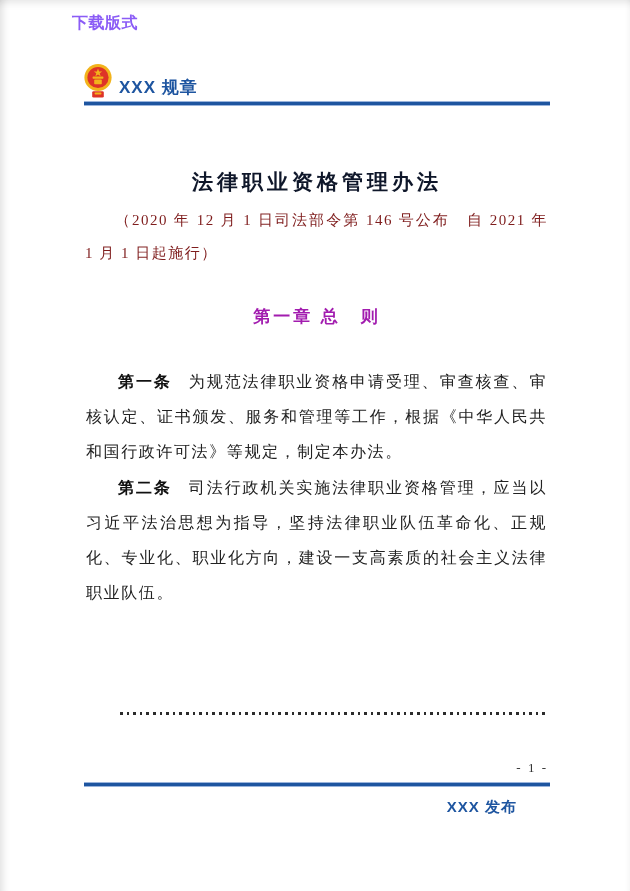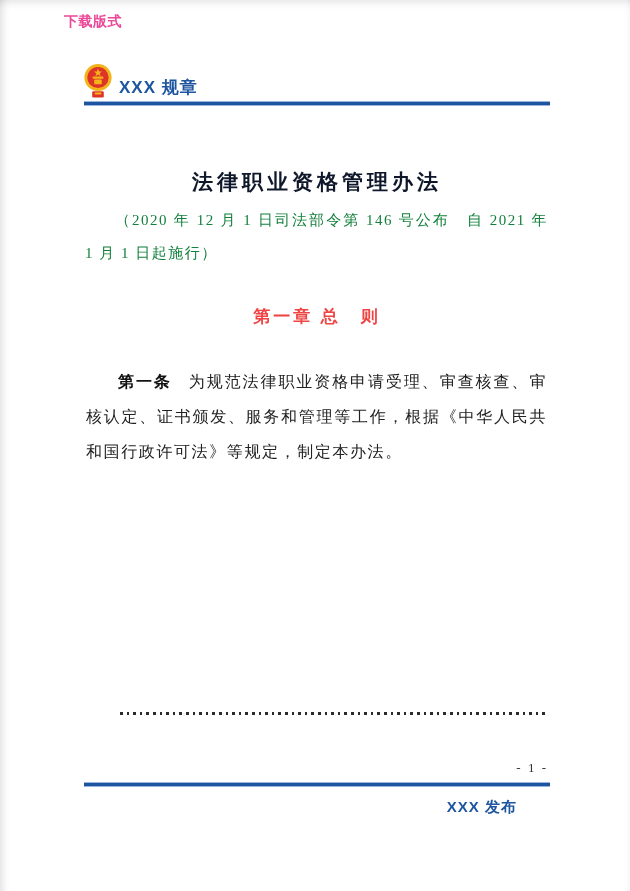--- a/index.html
+++ b/index.html
@@ -18,23 +18,23 @@
   }
   .page{
     position:absolute;inset:0;
     background:#fff;
     box-shadow:
       inset 10px 0 8px -8px rgba(0,0,0,.14),
       inset 0 10px 8px -8px rgba(0,0,0,.12),
       inset -6px 0 6px -6px rgba(0,0,0,.07);
   }
   .top-label{
-    position:absolute;left:64px;top:13px;
-    font-size:14px;font-weight:bold;letter-spacing:.5px;
-    color:#ec4899;cursor:pointer;
+    position:absolute;left:72px;top:13px;
+    font-size:16px;font-weight:bold;letter-spacing:.5px;
+    color:#8b5cf6;cursor:pointer;
   }
   .header{
     position:absolute;left:84px;top:61px;
     display:flex;align-items:flex-end;gap:7px;height:38px;
   }
   .emblem{width:28px;height:37px;display:inline-block;flex:0 0 auto;}
   .agency{
     font-family:"Liberation Sans","DejaVu Sans",sans-serif;
     font-size:17px;font-weight:bold;color:var(--accent-blue);
     letter-spacing:1px;white-space:nowrap;
@@ -47,27 +47,27 @@
   .header-rule{top:101px;}
   .footer-rule{top:782px;}
   .title{
     position:absolute;left:84px;right:80px;top:168px;margin:0;
     text-align:center;font-size:21px;font-weight:bold;
     letter-spacing:4px;color:#0f172a;
   }
   .promulgation{
     position:absolute;left:85px;top:204px;width:463px;margin:0;
     font-size:15px;line-height:33px;letter-spacing:1.5px;
-    text-indent:2em;text-align:justify;color:#15803d;
+    text-indent:2em;text-align:justify;color:#7f1d1d;
   }
   .chapter{
     position:absolute;left:84px;right:80px;top:305px;margin:0;
     text-align:center;
     font-family:"Liberation Sans","DejaVu Sans",sans-serif;
-    font-size:17px;font-weight:600;letter-spacing:3px;color:#ef4444;
+    font-size:17px;font-weight:600;letter-spacing:3px;color:#a21caf;
   }
   .body{
     position:absolute;left:85px;top:363px;width:463px;
     font-size:16px;line-height:35px;letter-spacing:1.6px;
     text-align:justify;color:#222;
   }
   .article{margin:1px;text-indent:2em;}
   .article-label{
     font-family:"Liberation Sans","DejaVu Sans",sans-serif;
     font-weight:bold;color:#111;margin-right:17px;
@@ -116,20 +116,23 @@
   <h1 class="title">法律职业资格管理办法</h1>
 
   <p class="promulgation">（2020 年 12 月 1 日司法部令第 146 号公布　自 2021 年 1 月 1 日起施行）</p>
 
   <h2 class="chapter">第一章 总　则</h2>
 
   <div class="body">
     <p class="article">
       <span class="article-label">第一条</span><span>为规范法律职业资格申请受理、审查核查、审核认定、证书颁发、服务和管理等工作，根据《中华人民共和国行政许可法》等规定，制定本办法。</span>
     </p>
+    <p class="article">
+      <span class="article-label">第二条</span><span>司法行政机关实施法律职业资格管理，应当以习近平法治思想为指导，坚持法律职业队伍革命化、正规化、专业化、职业化方向，建设一支高素质的社会主义法律职业队伍。</span>
+    </p>
   </div>
 
   <div class="dots"></div>
 
   <div class="page-number">- 1 -</div>
 
   <div class="rule footer-rule"></div>
 
   <div class="publisher">XXX 发布</div>
 

